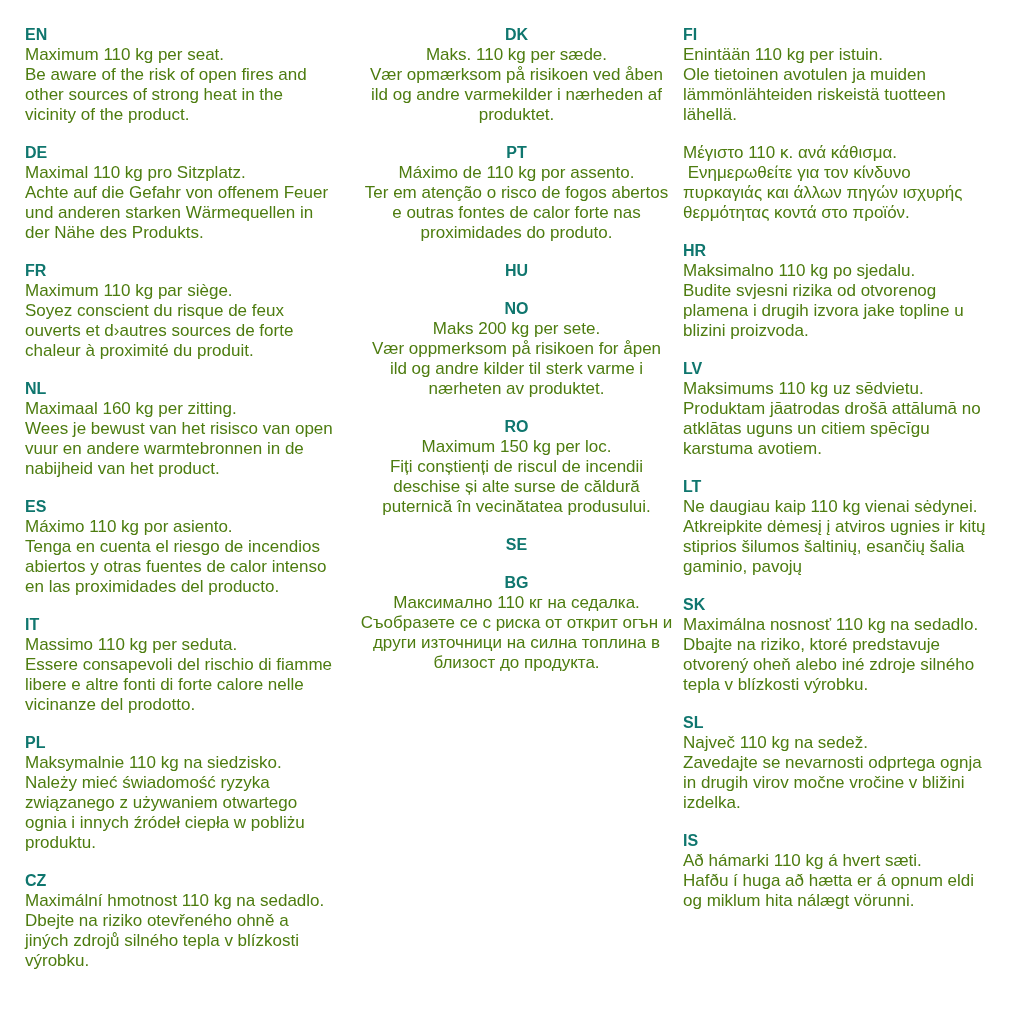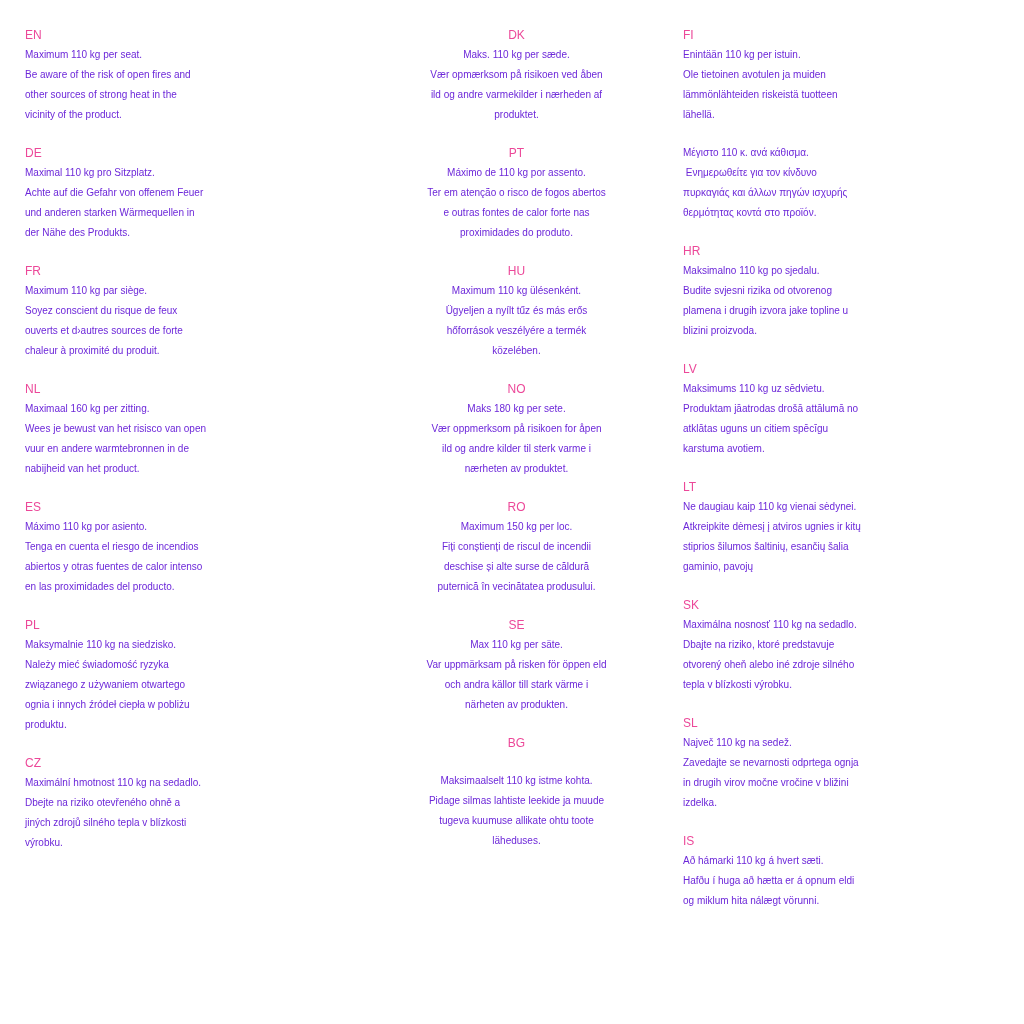--- a/index.html
+++ b/index.html
@@ -14,30 +14,30 @@
     width: 1024px; height: 1024px;
     padding: 25px 0 0 25px;
     display: flex;
   }
   .col { display: flex; flex-direction: column; }
   .col-1 { width: 325px; }
   .col-2 { width: 333px; text-align: center; }
   .col-3 { width: 341px; }
   .lang-section { margin-bottom: 18px; }
   .lang-code {
-    font-size: 12px;
+    font-size: 16px;
     line-height: 20px;
-    font-weight: normal;
-    color: #ec4899;
+    font-weight: bold;
+    color: #0f766e;
   }
   .lang-text {
-    font-size: 10px;
+    font-size: 17px;
     line-height: 20px;
     white-space: pre-line;
-    color: #6d28d9;
+    color: #4d7c0f;
   }
 </style>
 </head>
 <body>
 
 <div class="sheet">
 
   <div class="col col-1">
     <section class="lang-section">
       <h2 class="lang-code">EN</h2>
@@ -66,20 +66,27 @@
 Wees je bewust van het risisco van open
 vuur en andere warmtebronnen in de
 nabijheid van het product.</p>
     </section>
     <section class="lang-section">
       <h2 class="lang-code">ES</h2>
       <p class="lang-text">Máximo 110 kg por asiento.
 Tenga en cuenta el riesgo de incendios
 abiertos y otras fuentes de calor intenso
 en las proximidades del producto.</p>
+    </section>
+    <section class="lang-section">
+      <h2 class="lang-code">IT</h2>
+      <p class="lang-text">Massimo 110 kg per seduta.
+Essere consapevoli del rischio di fiamme
+libere e altre fonti di forte calore nelle
+vicinanze del prodotto.</p>
     </section>
     <section class="lang-section">
       <h2 class="lang-code">PL</h2>
       <p class="lang-text">Maksymalnie 110 kg na siedzisko.
 Należy mieć świadomość ryzyka
 związanego z używaniem otwartego
 ognia i innych źródeł ciepła w pobliżu
 produktu.</p>
     </section>
     <section class="lang-section">
@@ -101,54 +108,46 @@
     </section>
     <section class="lang-section">
       <h2 class="lang-code">PT</h2>
       <p class="lang-text">Máximo de 110 kg por assento.
 Ter em atenção o risco de fogos abertos
 e outras fontes de calor forte nas
 proximidades do produto.</p>
     </section>
     <section class="lang-section">
       <h2 class="lang-code">HU</h2>
-      <p class="lang-text">Maximum 110 kg ülésenként.
-Ügyeljen a nyílt tűz és más erős
-hőforrások veszélyére a termék
-közelében.</p>
     </section>
     <section class="lang-section">
       <h2 class="lang-code">NO</h2>
-      <p class="lang-text">Maks 180 kg per sete.
+      <p class="lang-text">Maks 200 kg per sete.
 Vær oppmerksom på risikoen for åpen
 ild og andre kilder til sterk varme i
 nærheten av produktet.</p>
     </section>
     <section class="lang-section">
       <h2 class="lang-code">RO</h2>
       <p class="lang-text">Maximum 150 kg per loc.
 Fiți conștienți de riscul de incendii
 deschise și alte surse de căldură
 puternică în vecinătatea produsului.</p>
     </section>
     <section class="lang-section">
       <h2 class="lang-code">SE</h2>
-      <p class="lang-text">Max 110 kg per säte.
-Var uppmärksam på risken för öppen eld
-och andra källor till stark värme i
-närheten av produkten.</p>
     </section>
     <section class="lang-section">
       <h2 class="lang-code">BG</h2>
-    </section>
-    <section class="lang-section">
-      <p class="lang-text">Maksimaalselt 110 kg istme kohta.
-Pidage silmas lahtiste leekide ja muude
-tugeva kuumuse allikate ohtu toote
-läheduses.</p>
+      <p class="lang-text">Максимално 110 кг на седалка.
+Съобразете се с риска от открит огън и
+други източници на силна топлина в
+близост до продукта.</p>
+    </section>
+    <section class="lang-section">
     </section>
   </div>
 
   <div class="col col-3">
     <section class="lang-section">
       <h2 class="lang-code">FI</h2>
       <p class="lang-text">Enintään 110 kg per istuin.
 Ole tietoinen avotulen ja muiden
 lämmönlähteiden riskeistä tuotteen
 lähellä.</p>

